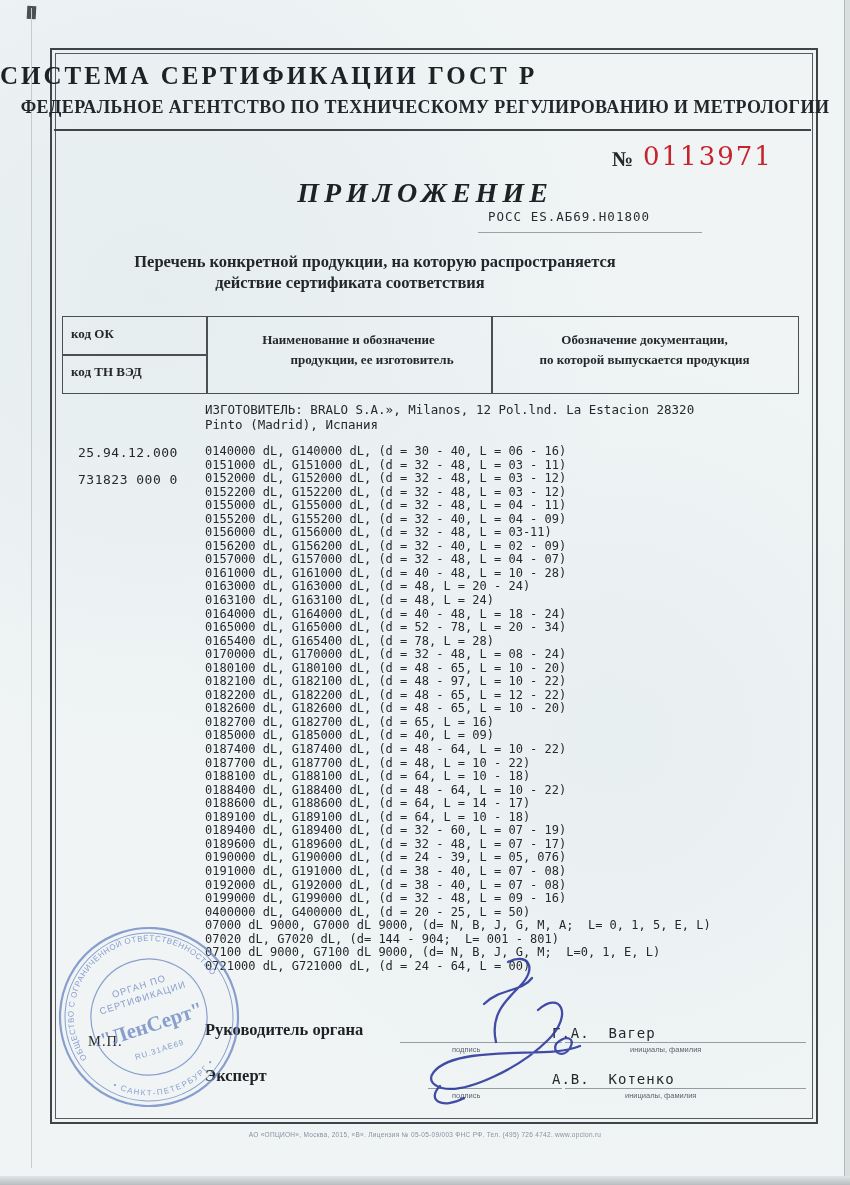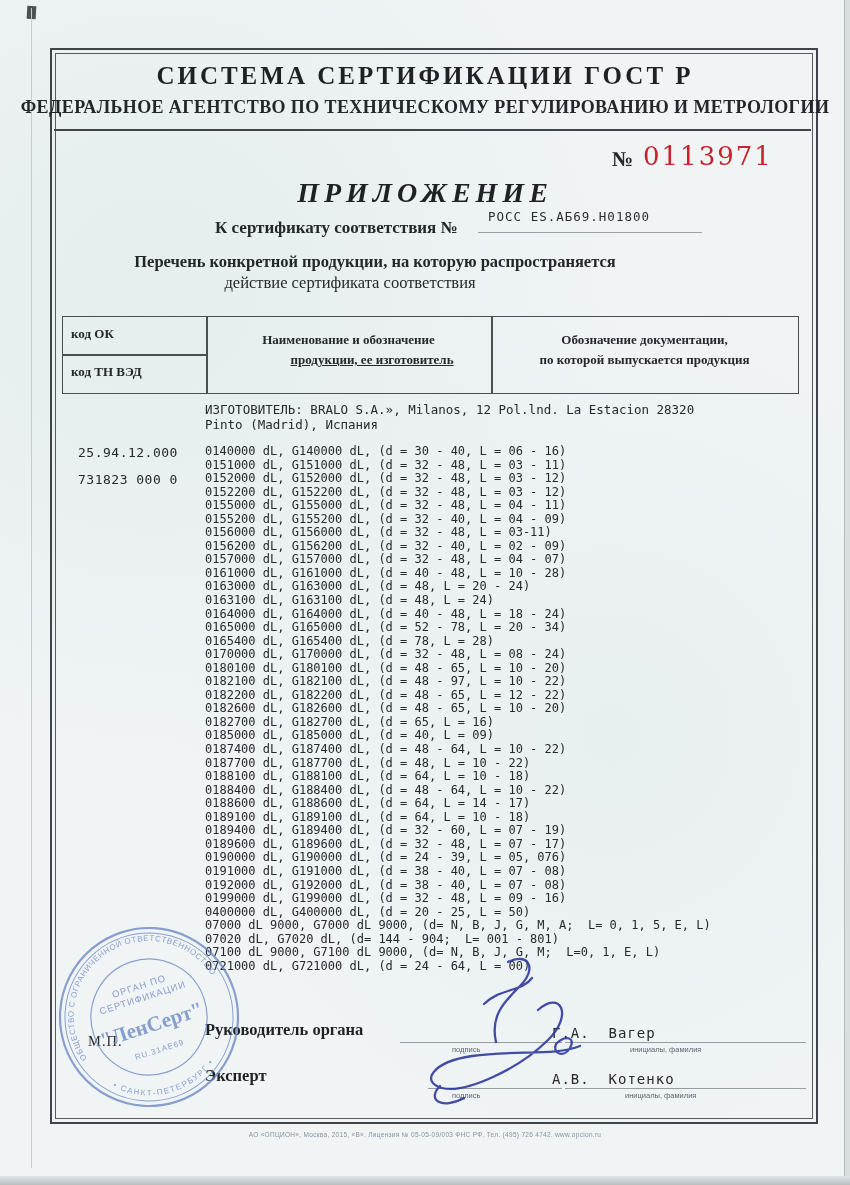--- a/index.html
+++ b/index.html
@@ -21,50 +21,50 @@
   .frame-outer{
     left:50px;top:48px;width:764px;height:1072px;
     border:2px solid #3f4449;background:transparent;
   }
   .frame-inner{
     position:absolute;left:3px;top:3px;right:3px;bottom:3px;
     border:1px solid #565b60;
   }
   .hdr-sep{left:54px;top:129px;width:757px;height:2px;background:#3f4449;}
   .sys-title{
-    left:0;top:62px;width:850px;text-align:center;
+    left:0;top:62px;width:850px;text-align:left;
     font-size:25px;font-weight:700;letter-spacing:3px;color:#1f2225;
   }
   .agency{
     left:0;top:97px;width:850px;text-align:center;
     font-size:18px;font-weight:700;letter-spacing:.4px;color:#24272a;
   }
   .no-sign{left:612px;top:147px;font-size:21px;color:#26292c;font-weight:700;}
   .form-number{
     left:643px;top:141px;font-family:"DejaVu Serif",serif;
     font-size:26px;letter-spacing:2px;color:#c5232d;
   }
   .doc-title{
     left:0;top:177px;width:850px;text-align:center;
     font-size:28px;font-weight:700;letter-spacing:5px;color:#1f2225;font-style:italic;
   }
   .cert-label{left:215px;top:218px;font-size:17px;font-weight:700;color:#24272a;}
   .cert-number{left:488px;top:209px;font-size:12.5px;letter-spacing:1px;color:#2a2d30;}
   .cert-underline{left:478px;top:232px;width:224px;height:1px;background:#9aa2a8;}
   .purpose1{left:16px;top:252px;width:718px;text-align:center;font-size:16.5px;font-weight:700;color:#24272a;}
-  .purpose2{left:0;top:273px;width:700px;text-align:center;font-size:16.5px;font-weight:400;color:#24272a;}
+  .purpose2{left:0;top:273px;width:700px;text-align:center;font-size:16.5px;font-weight:700;color:#24272a;}
   .tbl{left:62px;top:316px;width:735px;height:76px;border:1.5px solid #4a4f53;}
   .tbl .v1{position:absolute;left:143px;top:0;bottom:0;width:1.5px;background:#4a4f53;}
   .tbl .v2{position:absolute;left:428px;top:0;bottom:0;width:1.5px;background:#4a4f53;}
   .tbl .h1{position:absolute;left:0;top:37px;width:143px;height:1.5px;background:#4a4f53;}
   .tbl-cell{position:absolute;font-size:13px;font-weight:700;color:#25282b;}
   .code-ok{left:8px;top:9px;}
   .code-tnved{left:8px;top:47px;}
   .c2l1{left:143px;top:15px;width:285px;text-align:center;}
-  .c2l2{left:143px;top:35px;width:332px;text-align:center;text-decoration:underline;}
+  .c2l2{left:143px;top:35px;width:332px;text-align:center;}
   .c3l1{left:428px;top:15px;width:307px;text-align:center;}
   .c3l2{left:428px;top:35px;width:307px;text-align:center;}
   .maker{left:205px;top:402px;font-size:12.5px;line-height:15px;color:#26292c;white-space:pre;}
   .okcode{left:78px;top:445px;font-size:13px;letter-spacing:.5px;color:#26292c;}
   .tnvedcode{left:78px;top:472px;font-size:13px;letter-spacing:.5px;color:#26292c;}
   .plist{left:205px;top:445px;font-size:12px;color:#26292c;}
   .pline{white-space:pre;line-height:13.55px;height:13.55px;}
   .role1{left:205px;top:1020px;font-size:16.5px;font-weight:700;color:#1f2225;}
   .role2{left:205px;top:1066px;font-size:16.5px;font-weight:700;color:#1f2225;}
   .sig-line{height:1px;background:#959da3;}
@@ -107,21 +107,20 @@
   </div>
 
   <div class="abs sys-title serif">СИСТЕМА СЕРТИФИКАЦИИ ГОСТ Р</div>
   <div class="abs agency serif">ФЕДЕРАЛЬНОЕ АГЕНТСТВО ПО ТЕХНИЧЕСКОМУ РЕГУЛИРОВАНИЮ И МЕТРОЛОГИИ</div>
   <div class="abs hdr-sep"></div>
 
   <div class="abs no-sign serif">№</div>
   <div class="abs form-number">0113971</div>
 
   <div class="abs doc-title serif">ПРИЛОЖЕНИЕ</div>
-  <div class="abs cert-label serif">К сертификату соответствия №</div>
   <div class="abs cert-number mono">РОСС ES.АБ69.Н01800</div>
   <div class="abs cert-underline"></div>
   <div class="abs purpose1 serif">Перечень конкретной продукции,  на которую распространяется</div>
   <div class="abs purpose2 serif">действие сертификата соответствия</div>
 
   <div class="abs tbl">
     <div class="v1"></div>
     <div class="v2"></div>
     <div class="h1"></div>
     <div class="tbl-cell code-ok serif">код ОК</div>

